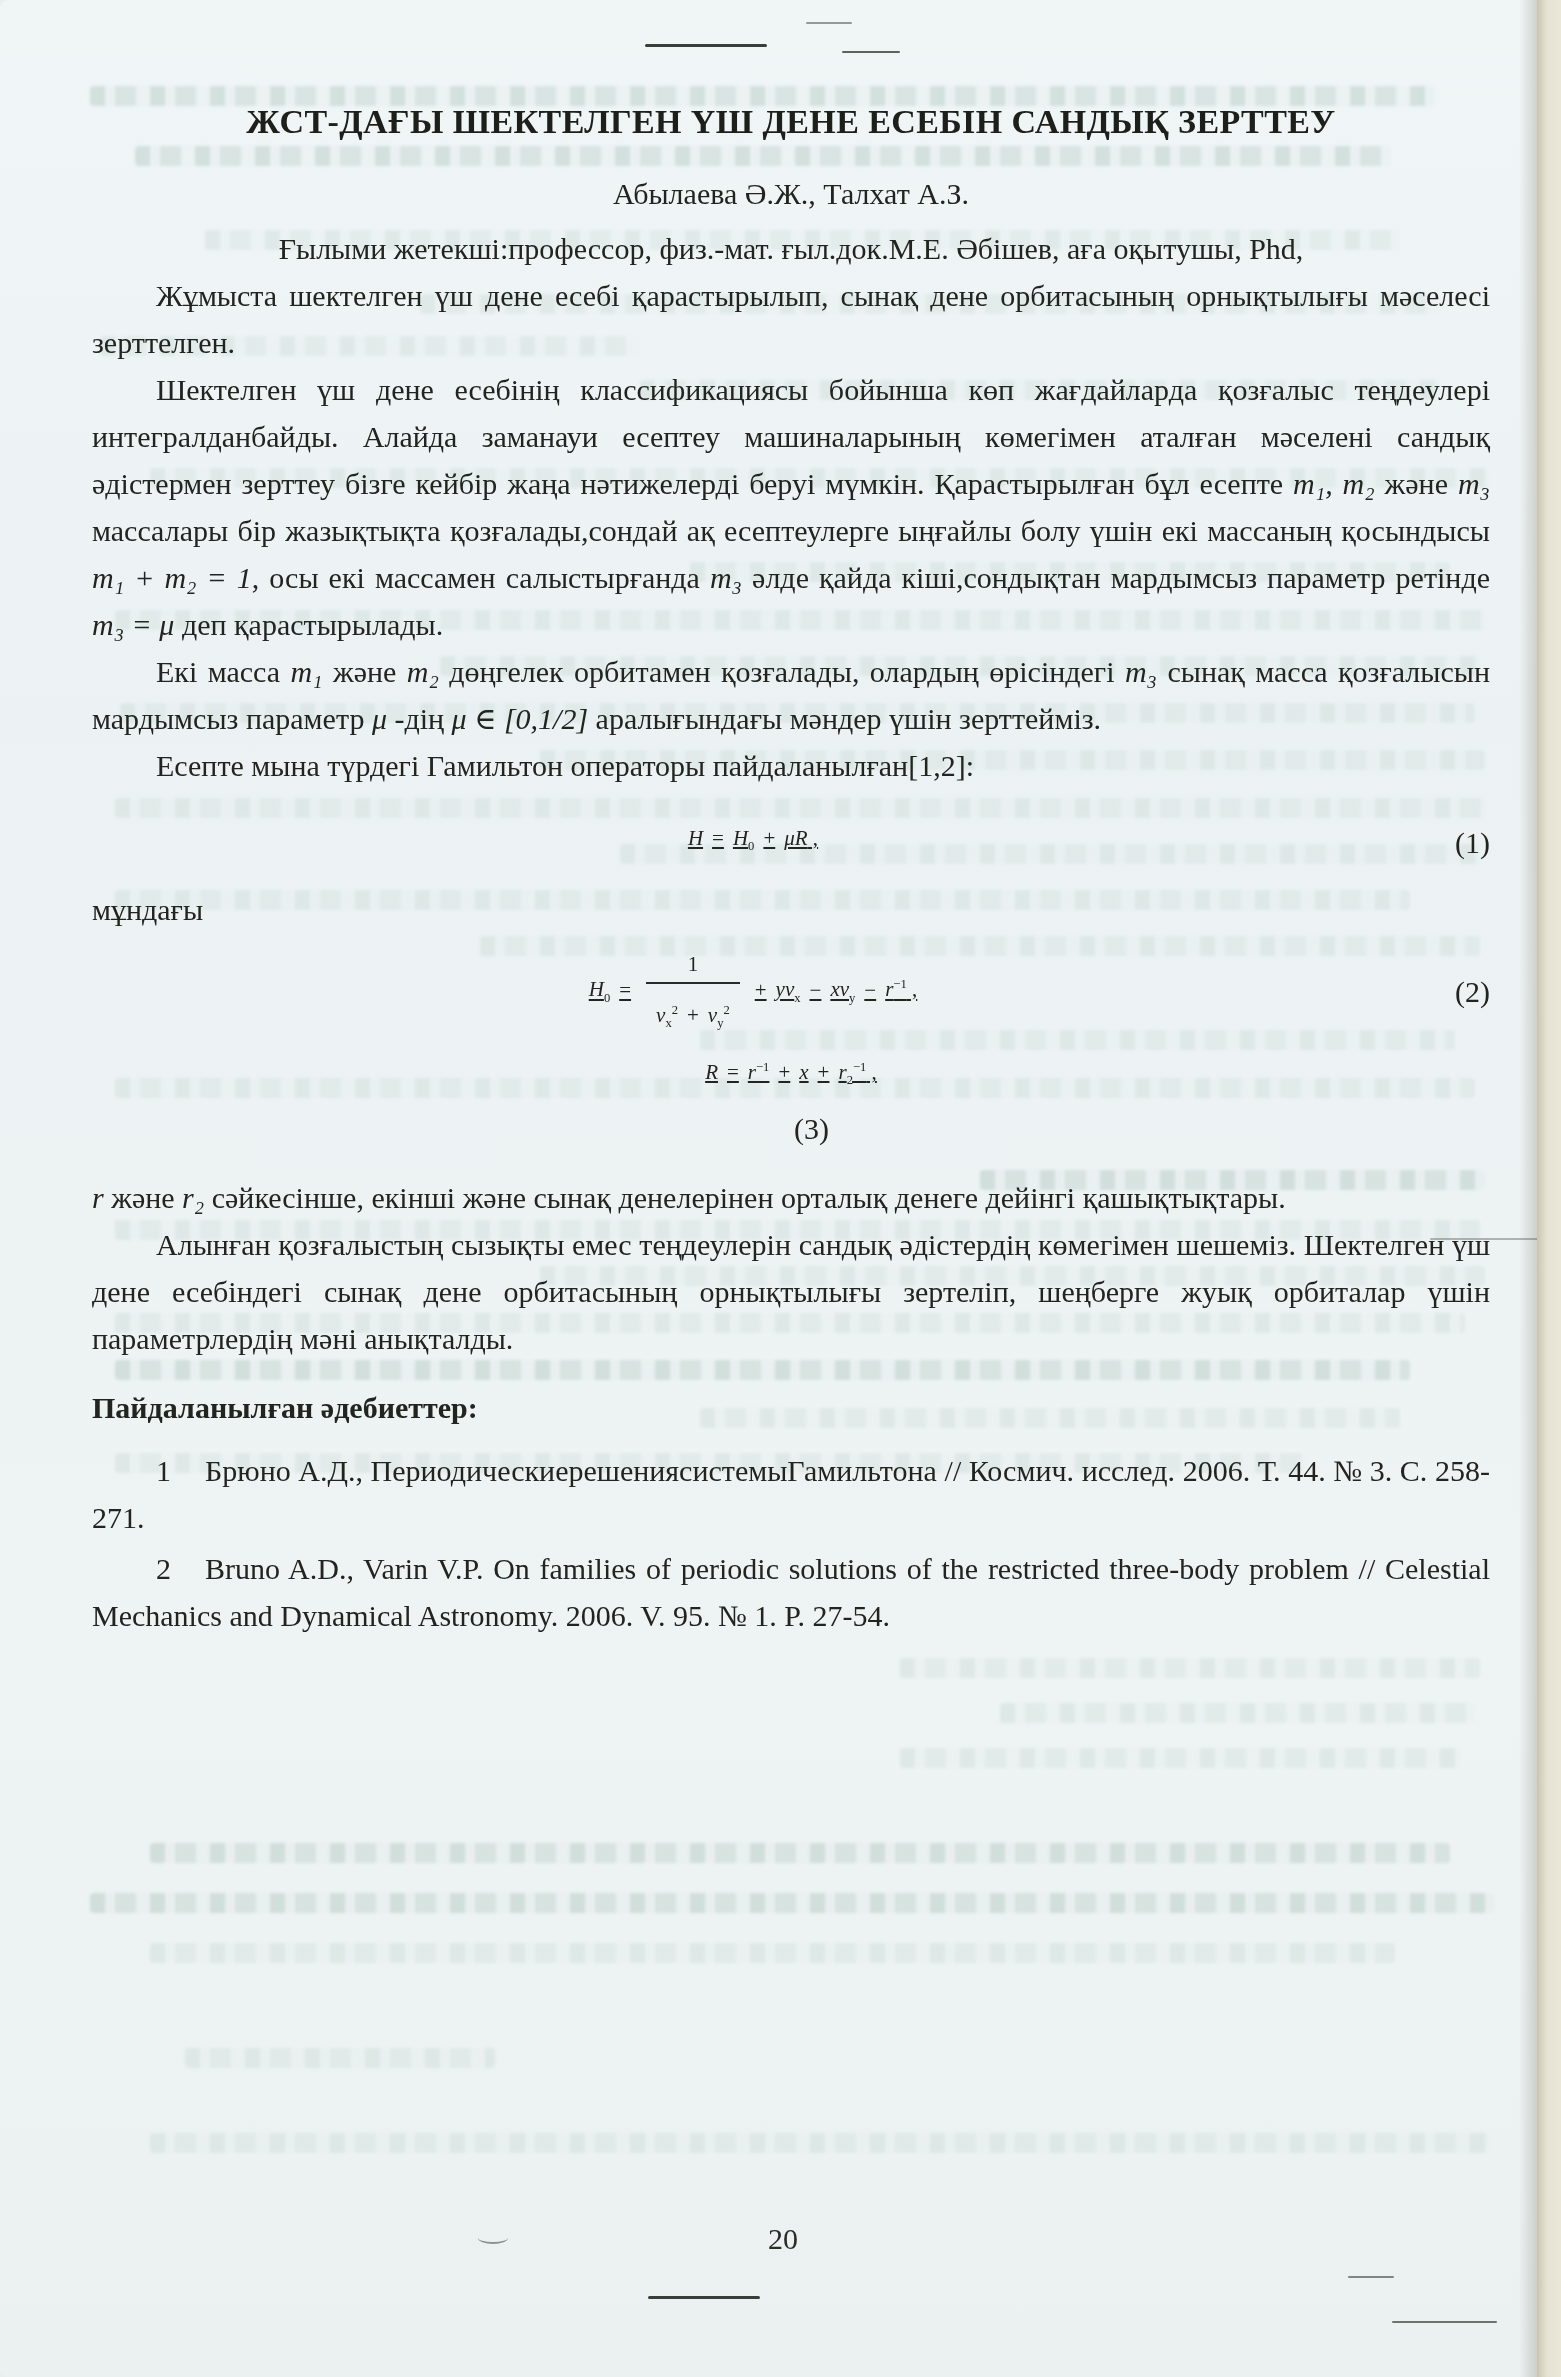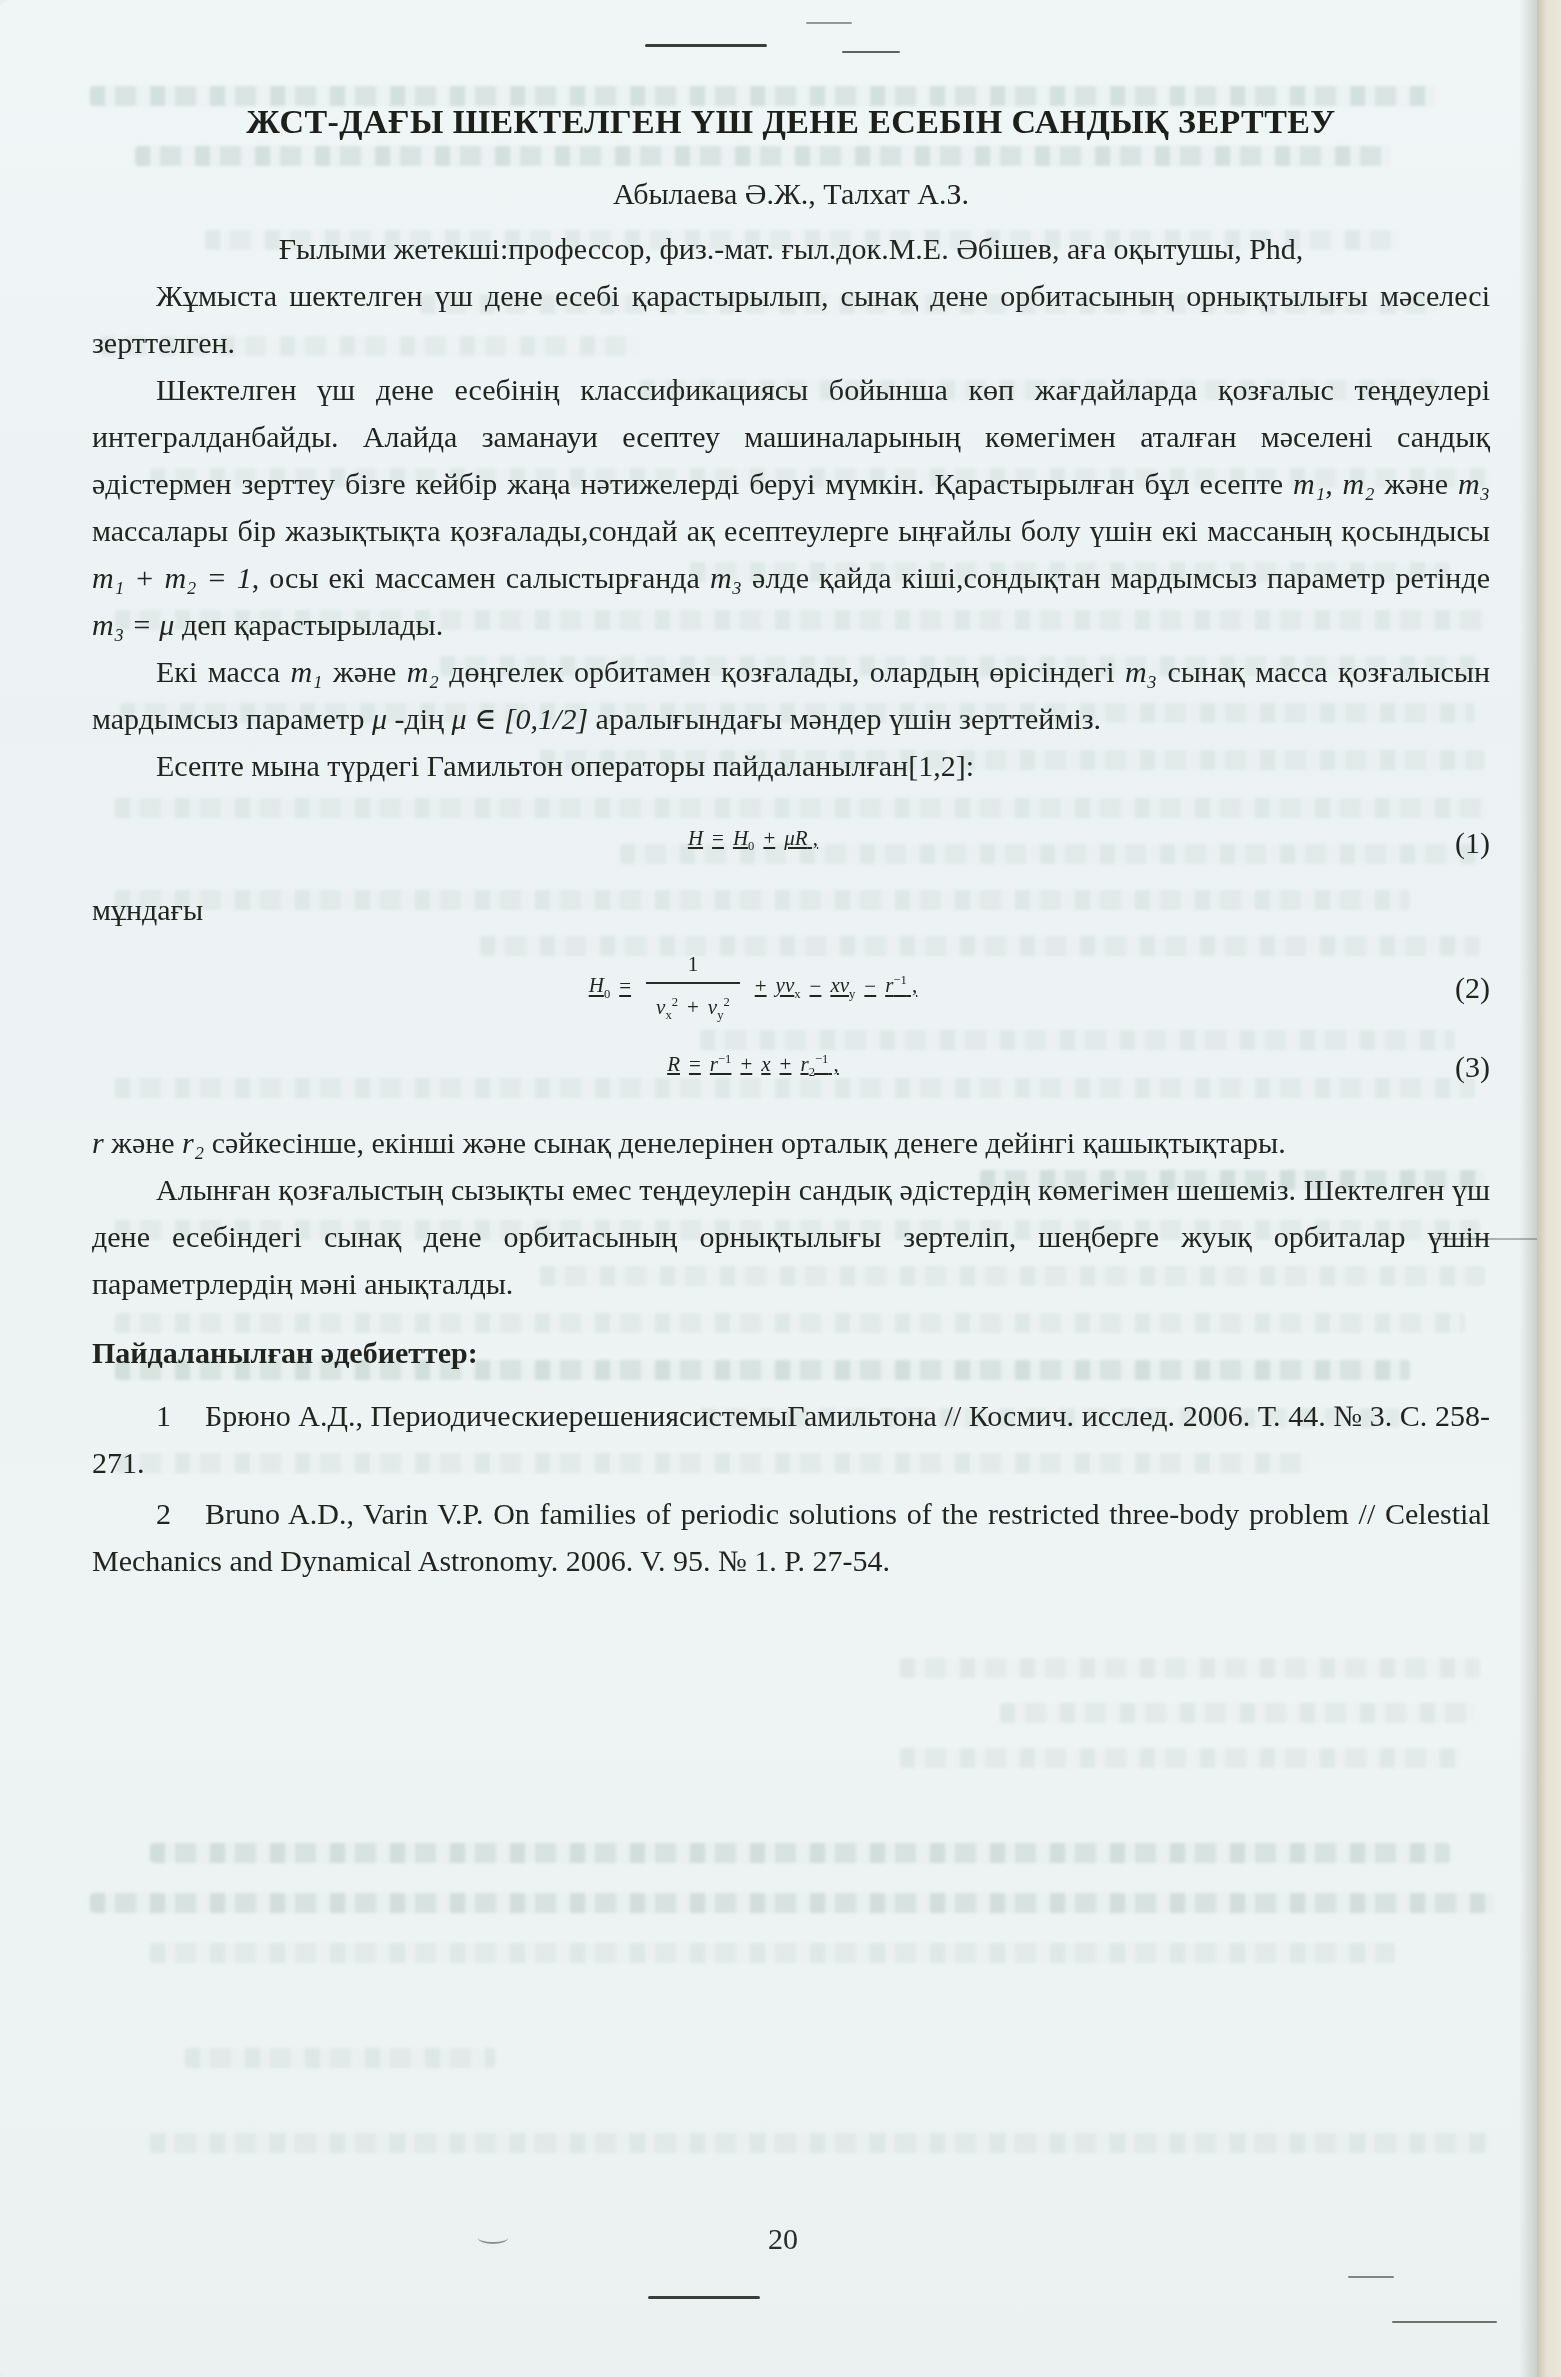--- a/index.html
+++ b/index.html
@@ -33,30 +33,30 @@
      letter-spacing:.4px;margin:0 0 26px 0;color:#1d1f1a;}
   .center{text-align:center;margin:0;}
   .authors{margin-bottom:8px;}
   p.body{margin:0;text-align:justify;}
   .ind{text-indent:64px;}
   .mi{font-style:italic;}
   .mt28{margin-top:28px;} .mt14{margin-top:14px;}
   
   .eq-row{display:flex;align-items:center;margin:26px 0 16px 0;}
   .eq-row.f2{margin:18px 0 12px 0;}
-  .eq-row.f3{margin:10px 0 22px 0;}
+  .eq-row.f3{margin:10px 0 22px 0;flex-direction:column;}
   .eq{flex:1;text-align:center;font-size:21px;text-decoration:underline;}
   .eq i{font-family:"Liberation Serif",serif;}
   .eq .op{padding:0 9px;}
   .eq sub,.eq sup{font-size:.60em;}
   .eq-label{width:76px;text-align:right;font-size:30px;}
   .frac{display:inline-flex;flex-direction:column;text-align:center;
         vertical-align:middle;margin:0 6px;line-height:1.25;}
   .frac .fnum{padding:0 6px 5px;}
-  .frac .fden{border-top:2.5px solid #2a2c27;padding:10px 10px 0;}
+  .frac .fden{border-top:2.5px solid #2a2c27;padding:18px 10px 0;}
   .where{margin:0;text-align:left;}
   
   .refs-heading{font-weight:bold;margin:22px 0 0 0;}
   p.ref{margin:16px 0 0 0;text-align:justify;text-indent:64px;}
   p.ref .ref-num{margin-right:34px;}
   p.ref.second{margin-top:4px;}
   .page-number{position:absolute;left:84px;width:1398px;top:2222px;
                text-align:center;font-size:30px;color:#2a2c27;}
 </style>
 </head>

